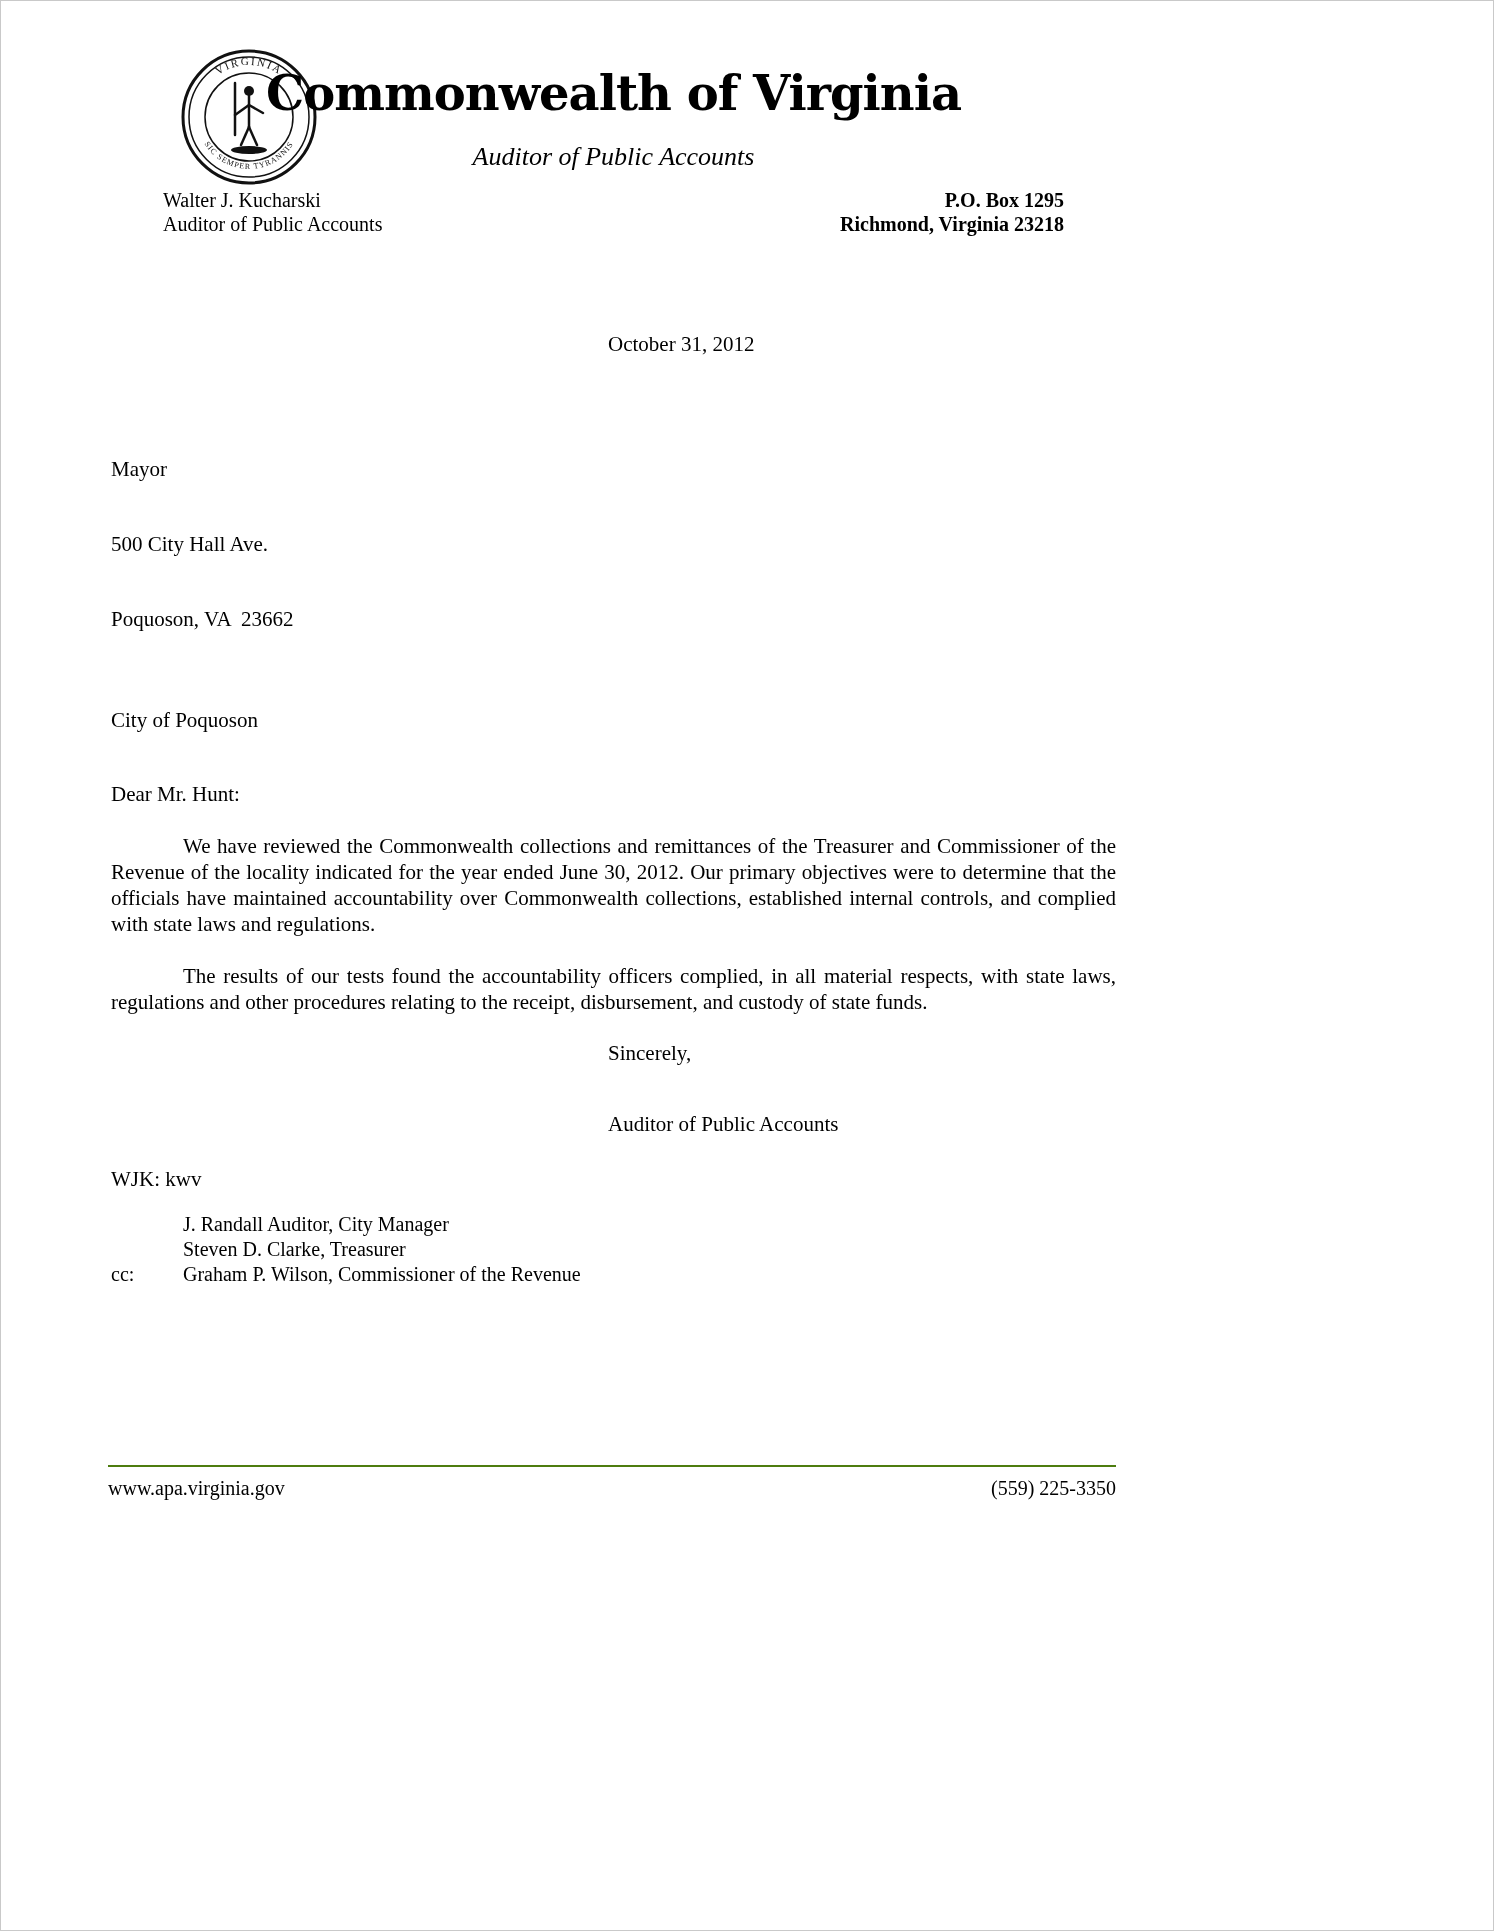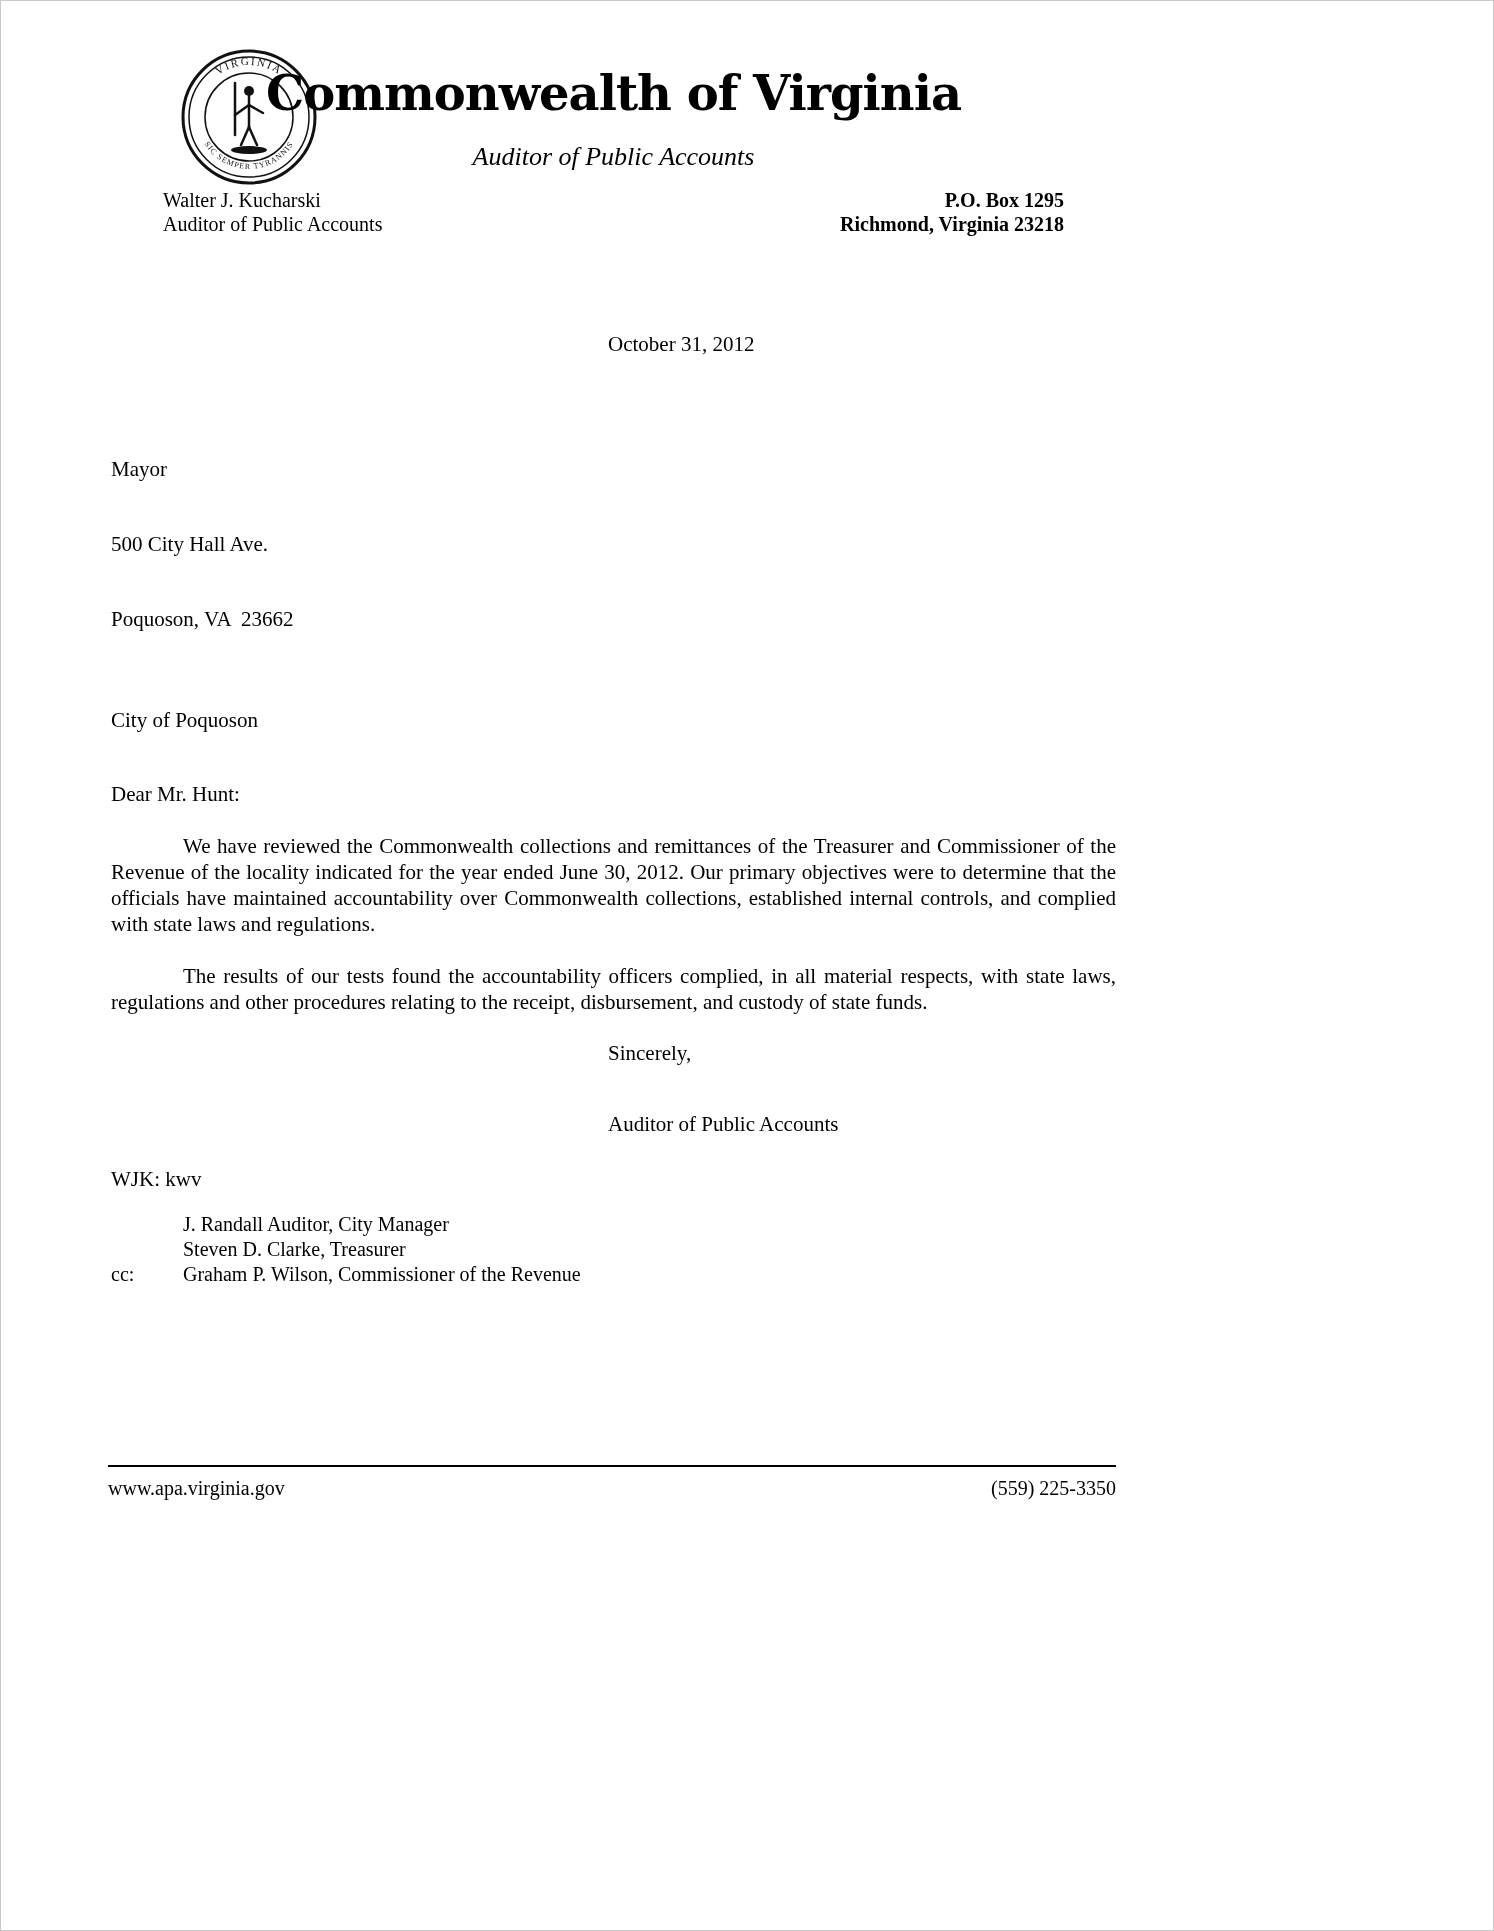--- a/index.html
+++ b/index.html
@@ -103,21 +103,21 @@
   }
   .cc-label { width: 72px; }
   .cc-list div { margin: 0; }
 
   
   .page-footer {
     position: absolute;
     left: 107px;
     top: 1464px;
     width: 1008px;
-    border-top: 2px solid #000000;
+    border-top: 2px solid #4d7c0f;
     padding-top: 10px;
     display: flex;
     justify-content: space-between;
     font-size: 20px;
   }
 </style>
 </head>
 <body>
 
 <div class="page">

